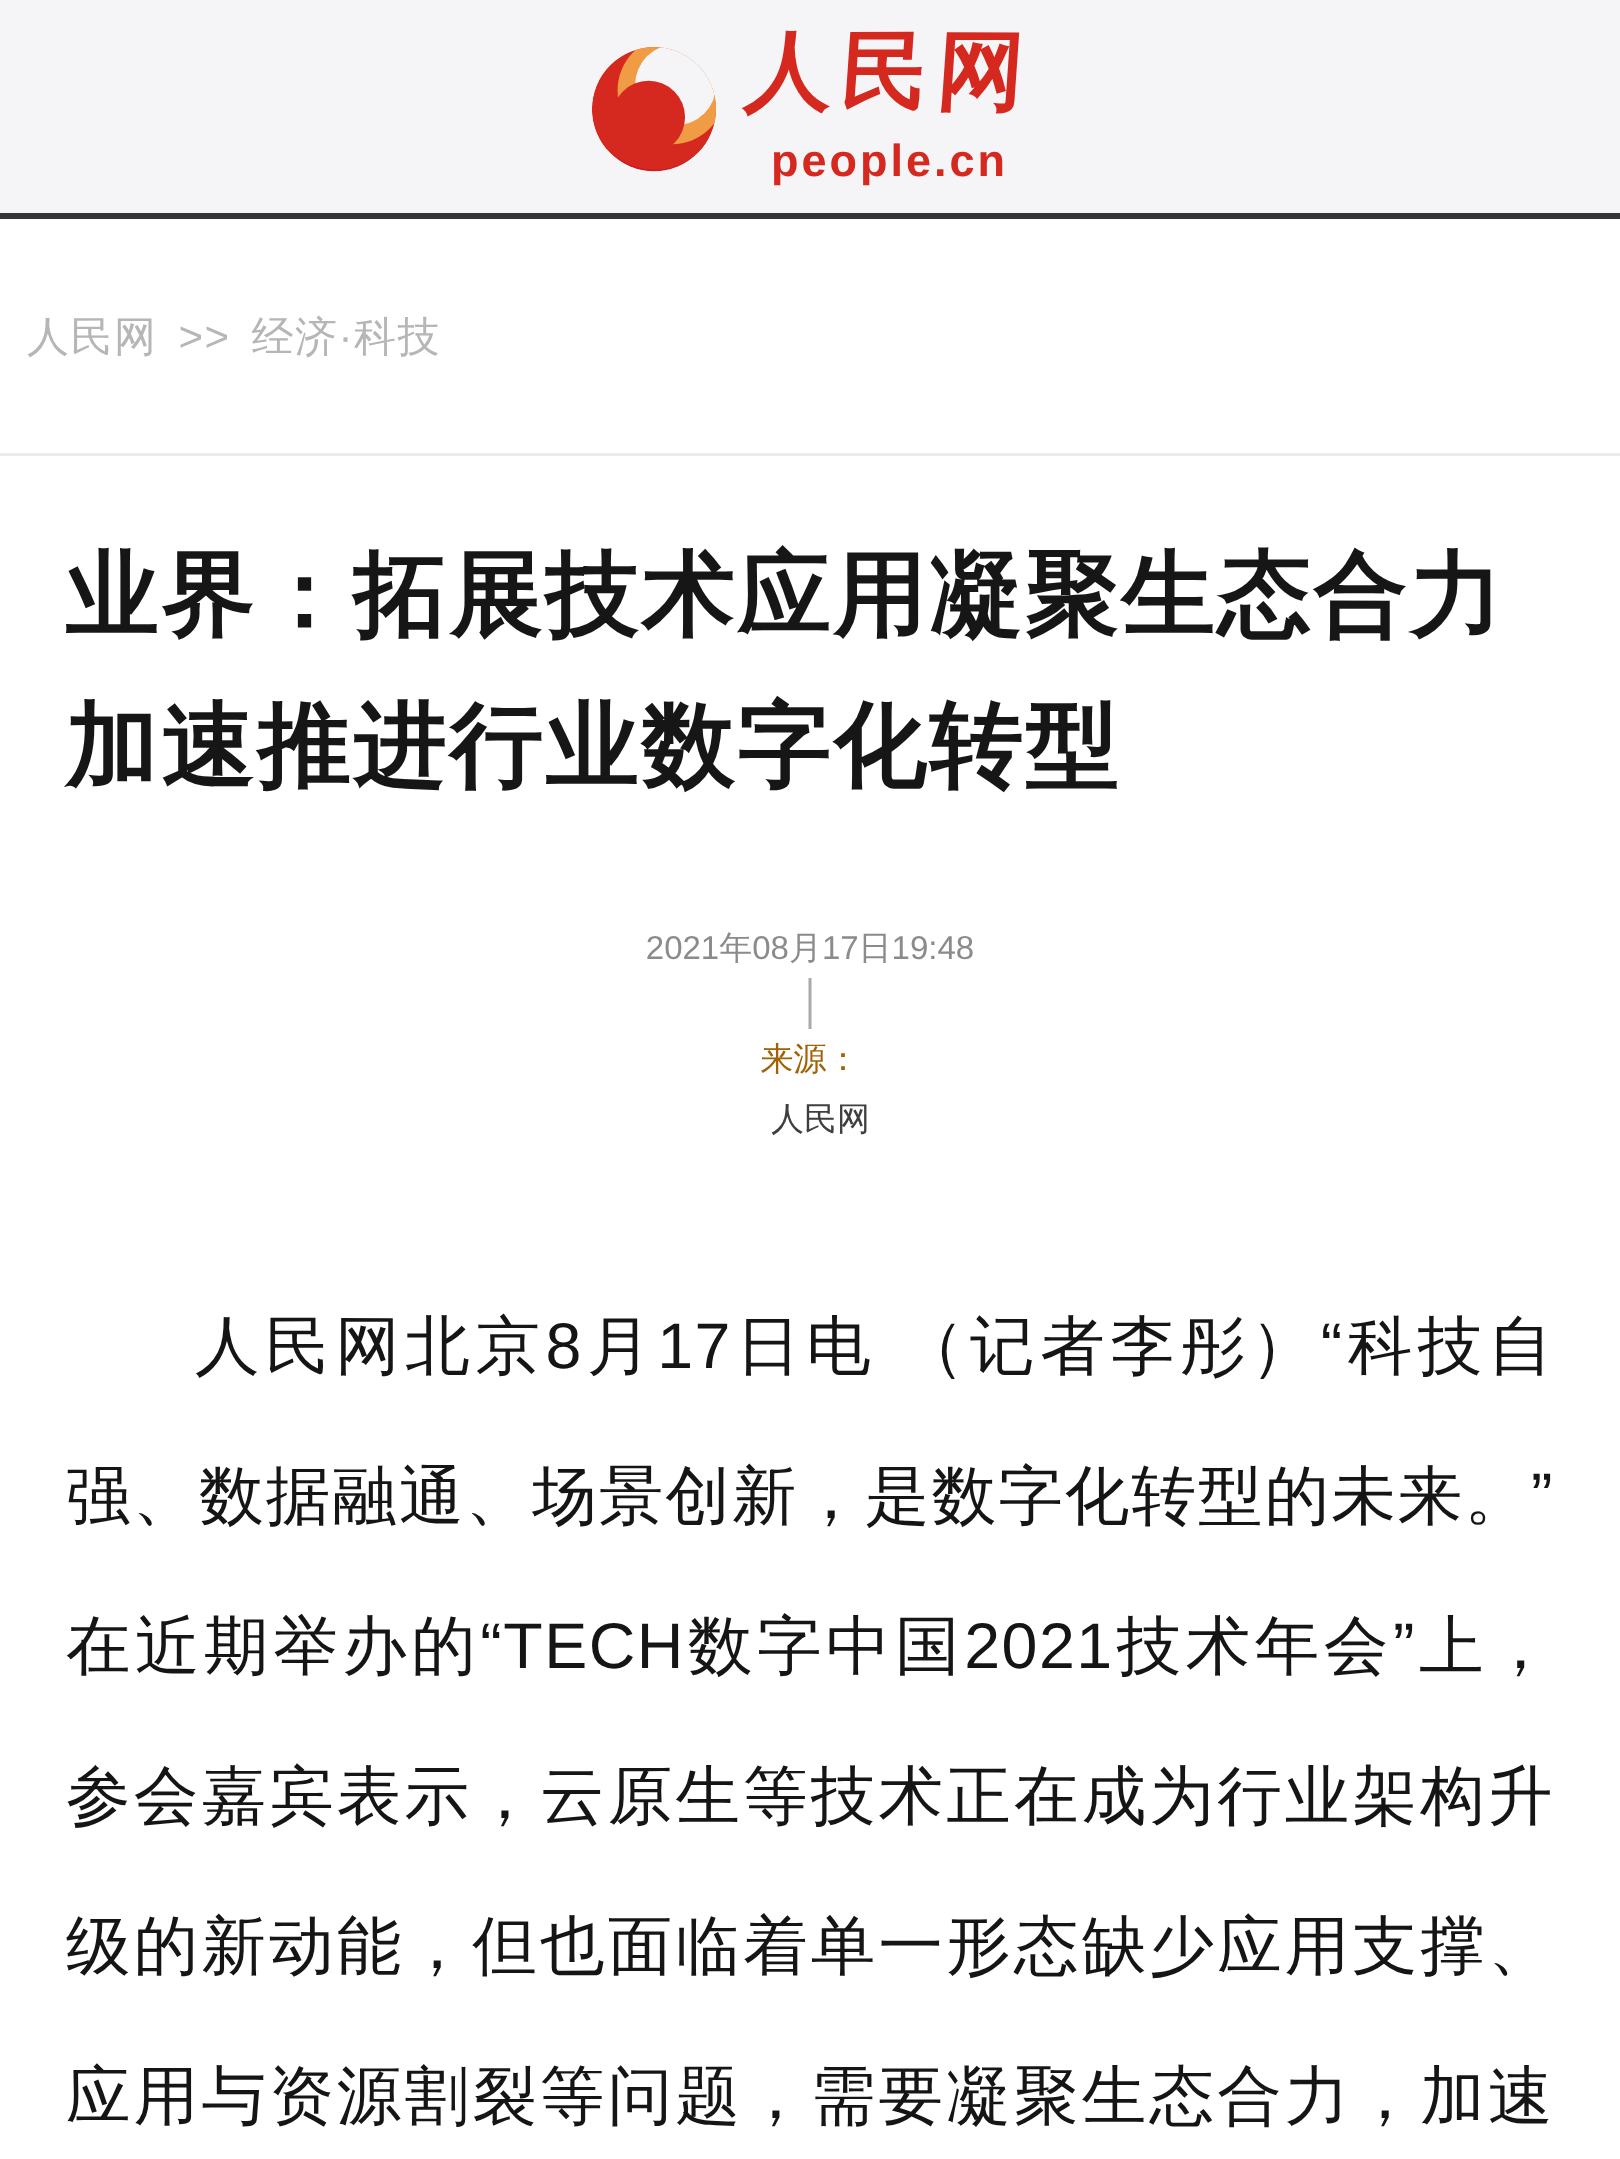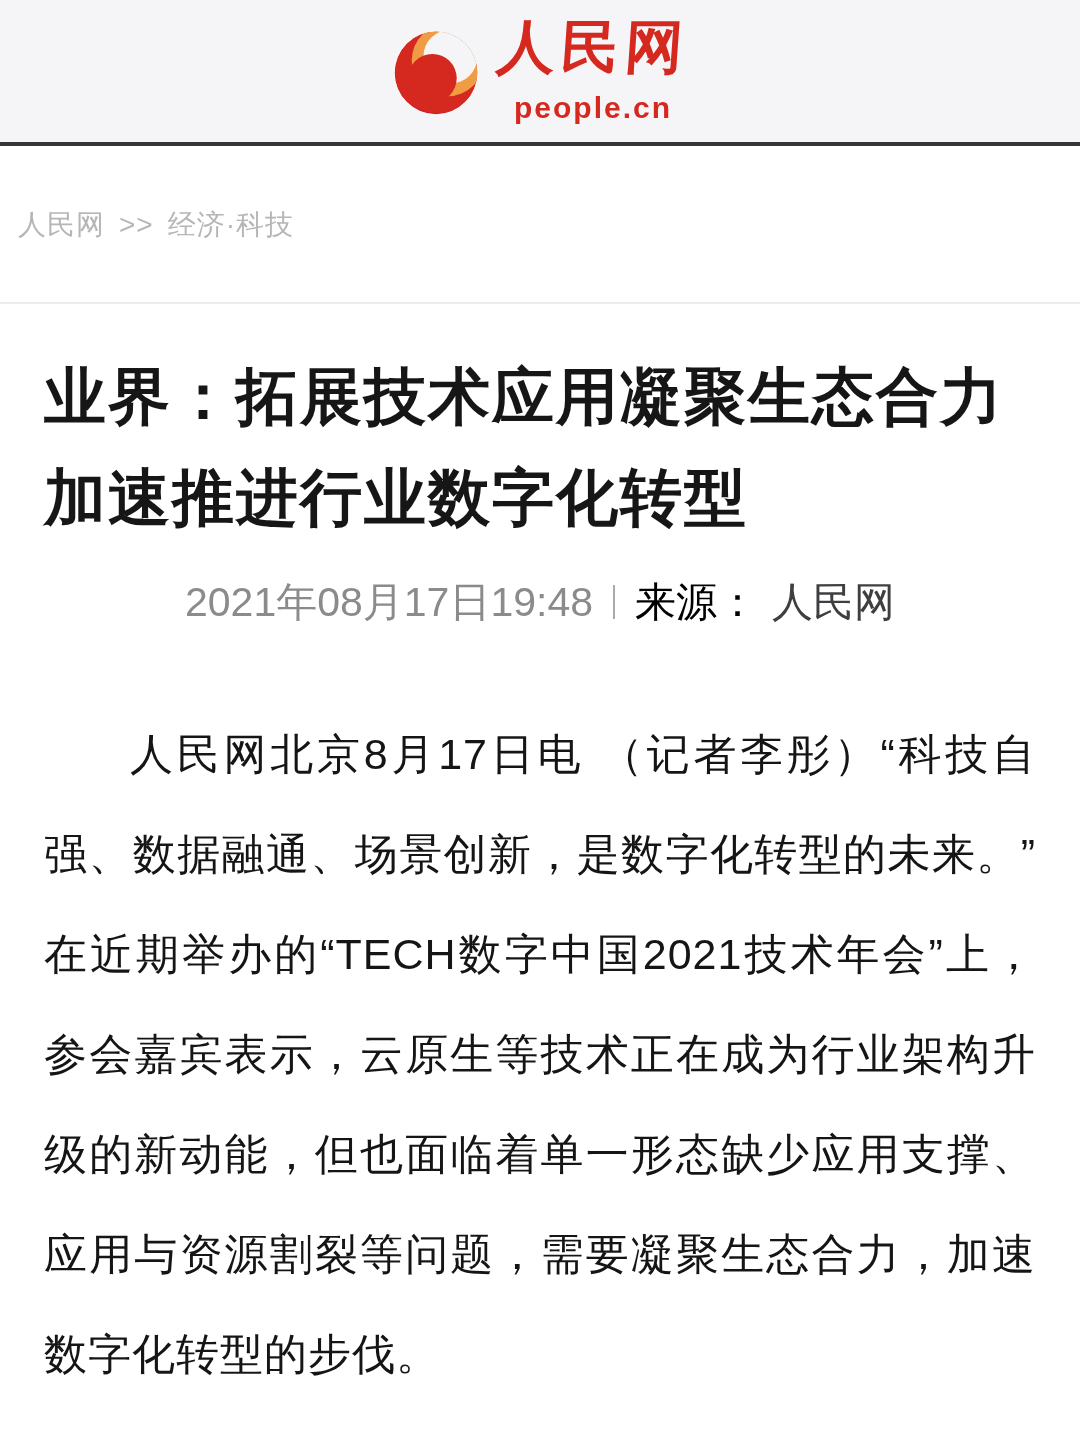--- a/index.html
+++ b/index.html
@@ -42,29 +42,29 @@
   .breadcrumb a { color:#b6b6b8; text-decoration:none; cursor:pointer; }
 
   
   .article { padding:0 44px; }
   .article-title {
     margin-top:42px;
     font-size:62px; font-weight:700; color:#161616;
     line-height:101px; letter-spacing:2px;
   }
   .article-meta {
-    margin-top:34px;
+    margin-top:64px;
     display:flex; align-items:center; justify-content:center;
-    font-size:41px; color:#8b8b8d; line-height:40px;
+    font-size:22px; color:#8b8b8d; line-height:40px;flex-direction:column;
   }
   .meta-divider {
     display:inline-block; width:0; height:34px;
     border-left:2px solid #aaaaac; margin:0 20px;
   }
-  .meta-source-label { color:#000000; }
+  .meta-source-label { color:#a16207; }
   .meta-source-value { color:#3f3f41; margin-left:14px; }
   .article-body { margin-top:82px; }
   .article-body p {
     font-size:43px; color:#151515; line-height:100px;
     text-align:justify; text-justify:inter-character;
     text-indent:2em; letter-spacing:1px;
   }
 </style>
 </head>
 <body>

